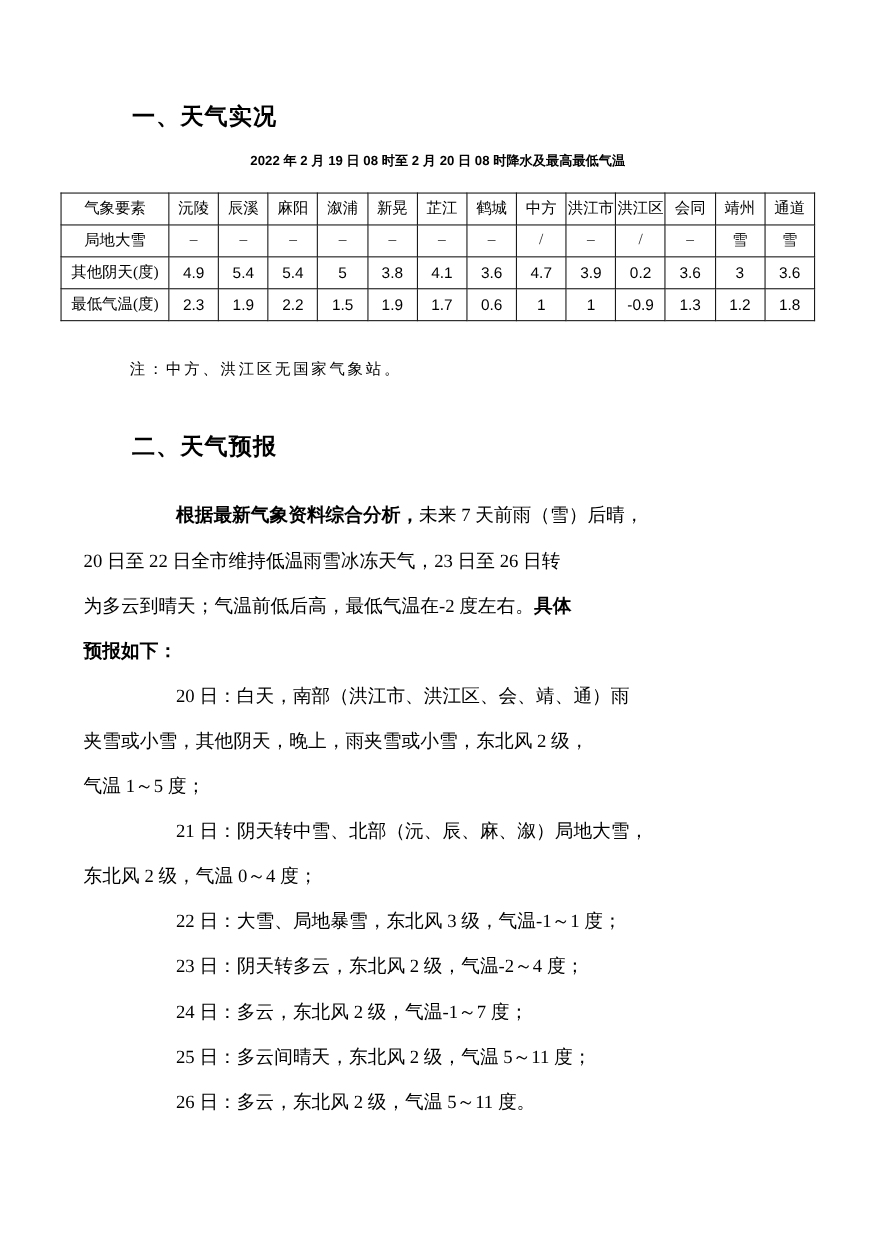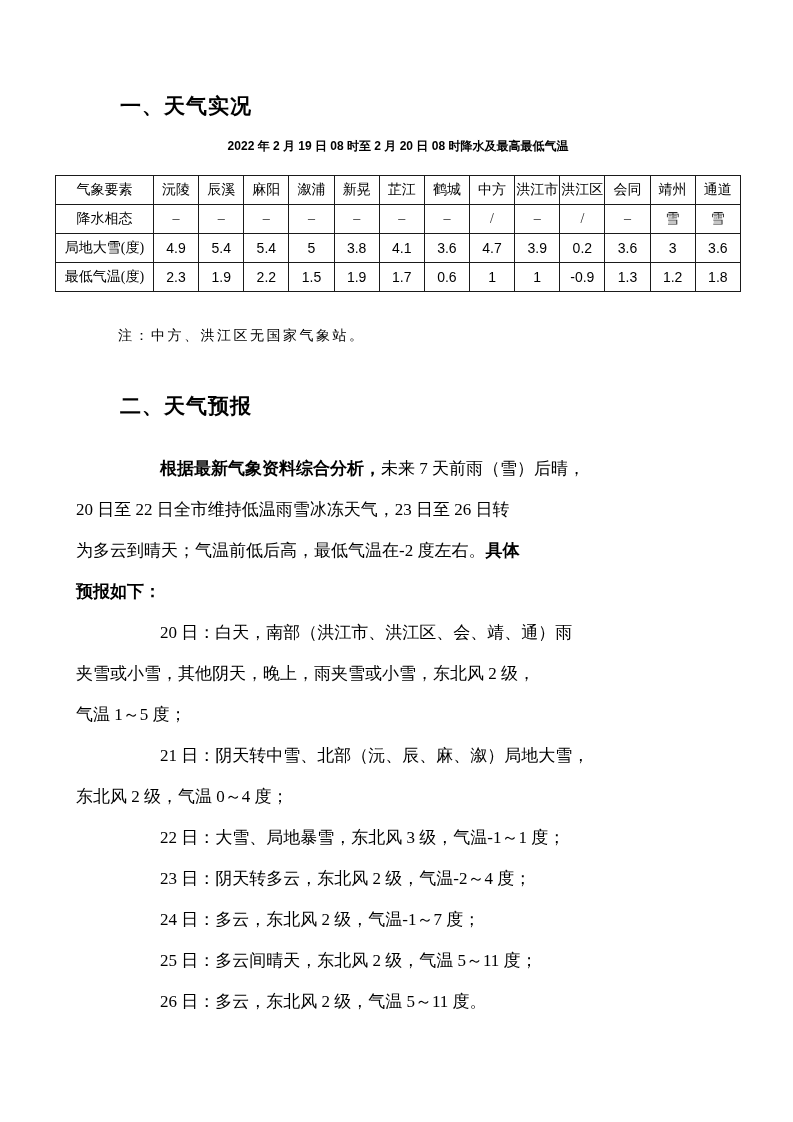--- a/index.html
+++ b/index.html
@@ -101,37 +101,37 @@
           <th>中方</th>
           <th>洪江市</th>
           <th>洪江区</th>
           <th>会同</th>
           <th>靖州</th>
           <th>通道</th>
         </tr>
     </thead>
     <tbody id="tbody">
         <tr>
-          <td class="label-col">降水相态</td>
+          <td class="label-col">局地大雪</td>
           <td class="sym">–</td>
           <td class="sym">–</td>
           <td class="sym">–</td>
           <td class="sym">–</td>
           <td class="sym">–</td>
           <td class="sym">–</td>
           <td class="sym">–</td>
           <td class="sym">/</td>
           <td class="sym">–</td>
           <td class="sym">/</td>
           <td class="sym">–</td>
           <td class="sym">雪</td>
           <td class="sym">雪</td>
         </tr>
         <tr>
-          <td class="label-col">局地大雪(度)</td>
+          <td class="label-col">其他阴天(度)</td>
           <td class="num">4.9</td>
           <td class="num">5.4</td>
           <td class="num">5.4</td>
           <td class="num">5</td>
           <td class="num">3.8</td>
           <td class="num">4.1</td>
           <td class="num">3.6</td>
           <td class="num">4.7</td>
           <td class="num">3.9</td>
           <td class="num">0.2</td>

